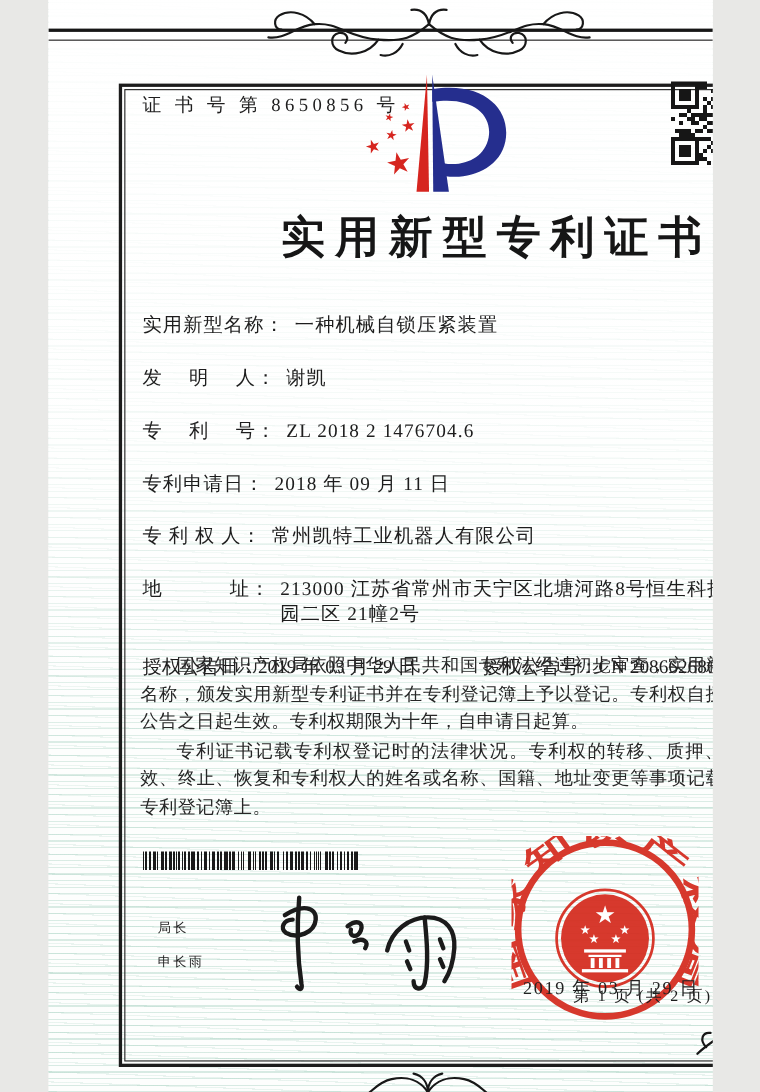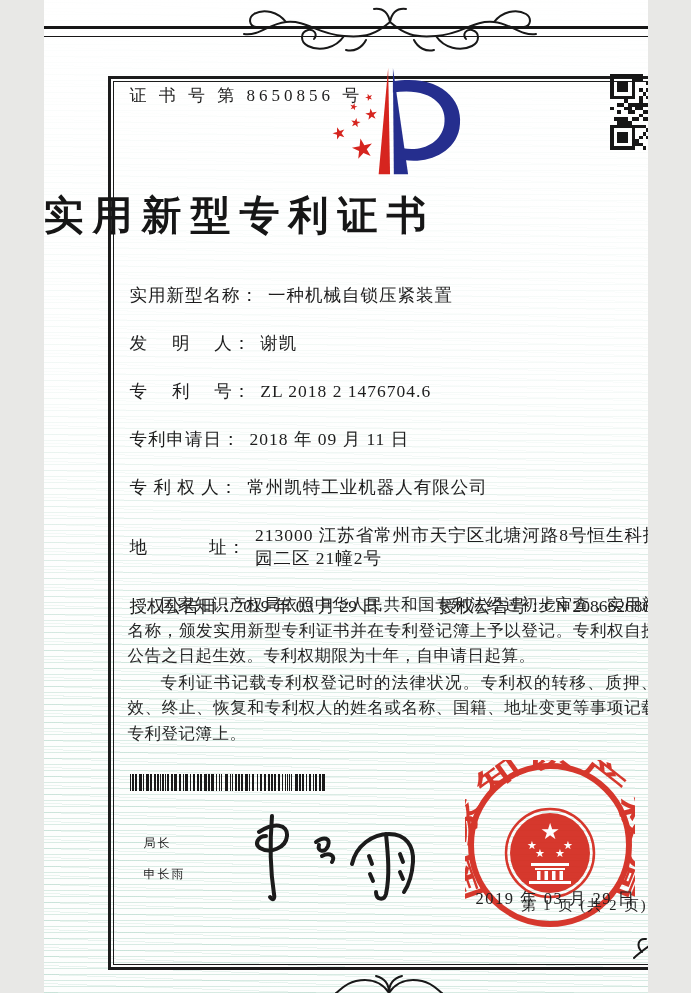--- a/index.html
+++ b/index.html
@@ -16,25 +16,25 @@
   .frame{position:absolute;left:64px;top:76px;width:585px;height:888px;border:3px solid #1c1c1c;}
   .frame-inner{position:absolute;left:2px;top:2px;right:2px;bottom:2px;border:1px solid #1c1c1c;}
   .topline{position:absolute;left:0;top:26px;width:100%;height:7px;border-top:3px solid #161616;border-bottom:1px solid #161616;}
   .top-ornament{position:absolute;left:172px;top:0px;}
   .bottom-ornament{position:absolute;left:290px;top:972px;}
   .corner-flourish{position:absolute;left:586px;top:842px;}
 
   .cert-no{position:absolute;left:86px;top:84px;font-size:17px;letter-spacing:4px;}
   .logo{position:absolute;left:252px;top:62px;}
   .qr{position:absolute;left:566px;top:74px;width:76px;height:76px;}
-  .title{position:absolute;left:0;top:188px;width:100%;text-align:left;
+  .title{position:absolute;left:0;top:188px;width:100%;text-align:right;
          font-size:40px;font-weight:bold;letter-spacing:9px;color:#161616;}
 
   .fields{position:absolute;left:86px;top:284px;width:545px;font-size:17.5px;}
-  .frow{display:flex;align-items:center;margin-bottom:25px;line-height:23px;}
+  .frow{display:flex;align-items:flex-start;margin-bottom:25px;line-height:23px;}
   .flabel{flex:0 0 auto;white-space:pre;letter-spacing:1px;}
   .fvalue{margin-left:9px;letter-spacing:1px;max-width:455px;}
   .grant-row{display:flex;line-height:23px;align-items:flex-end;}
   .grant-right{margin-left:60px;}
 
   .body-text{position:absolute;left:84px;top:592px;width:548px;
              font-size:16.5px;line-height:25.5px;letter-spacing:.5px;
              text-align:justify;color:#262626;}
   .body-text p{margin:0 0 1px 0;text-indent:2em;}
 

